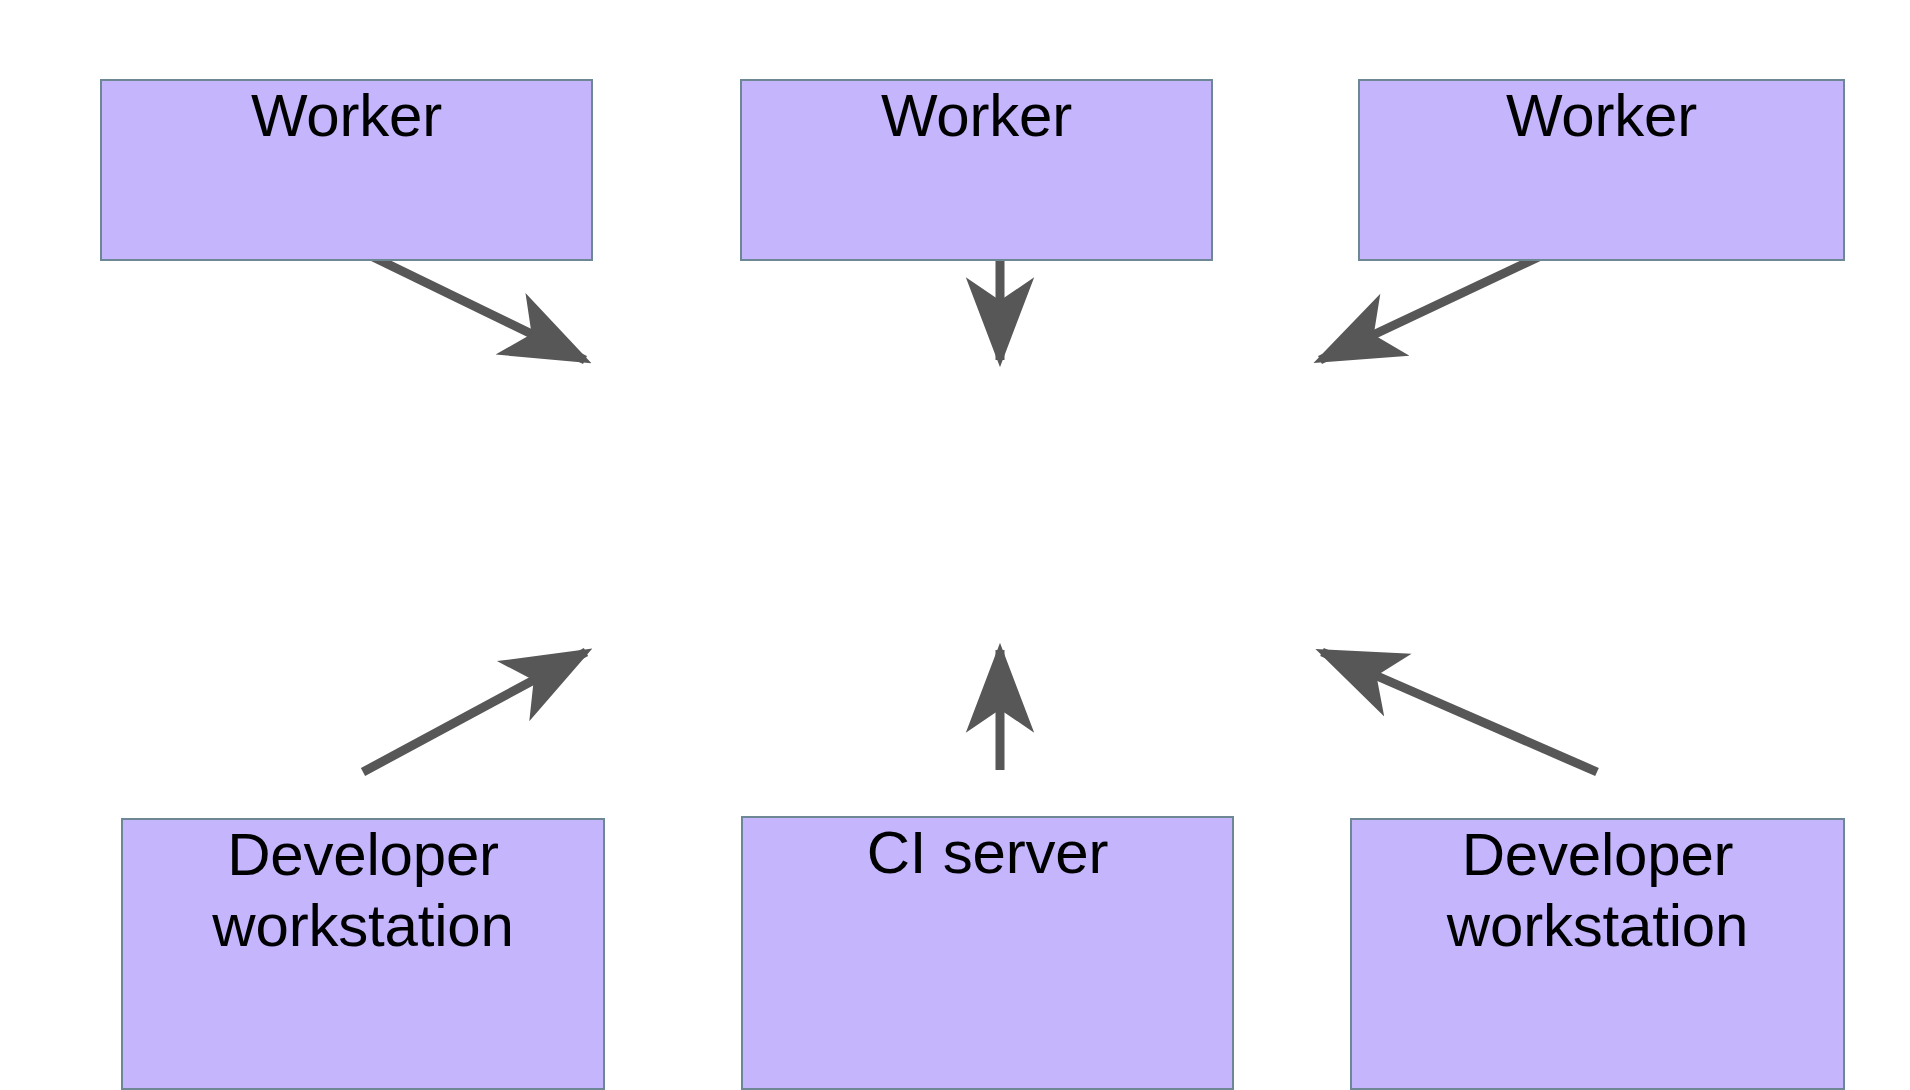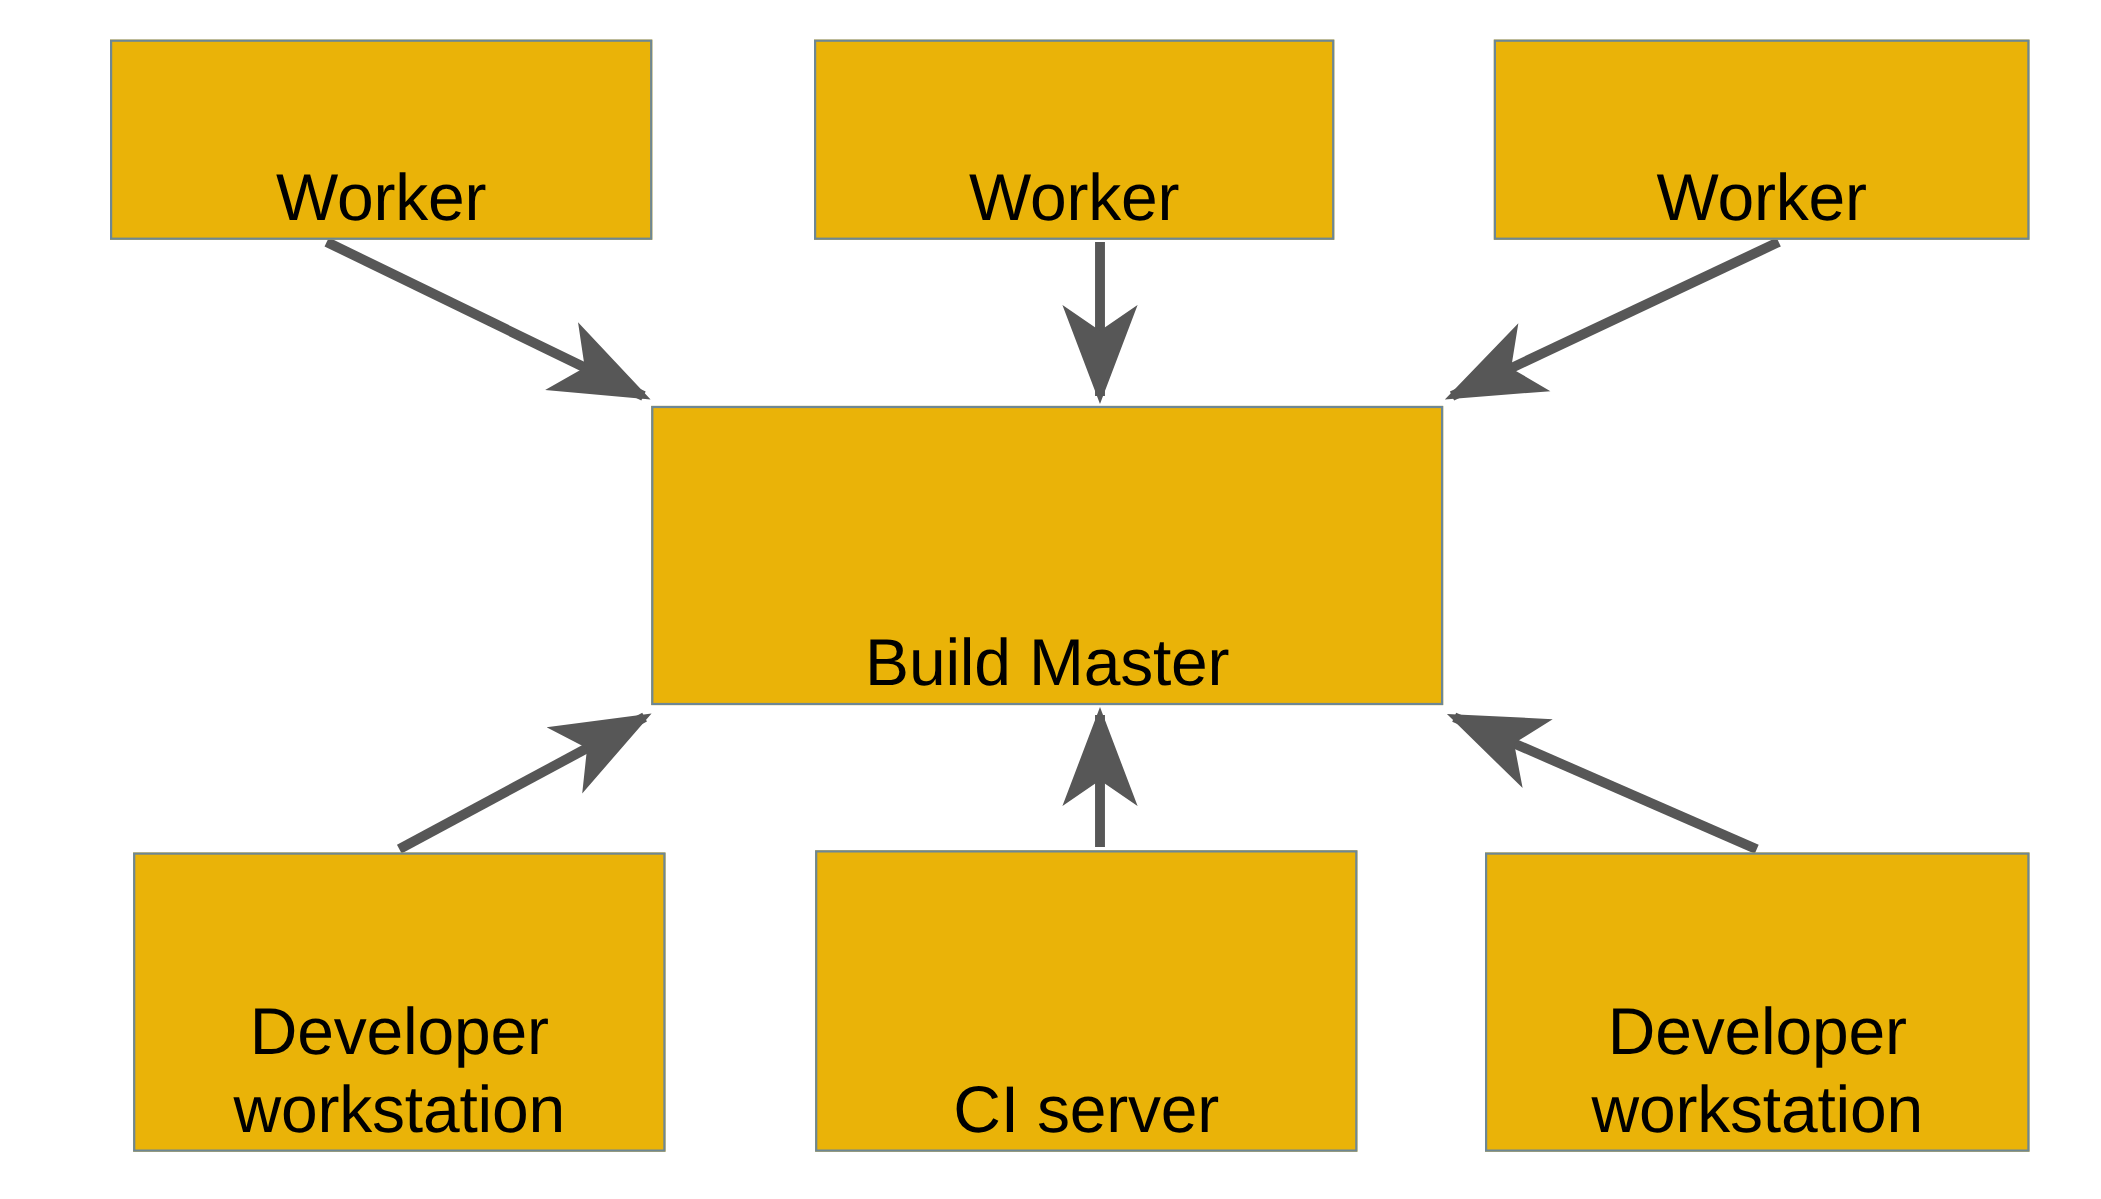--- a/index.html
+++ b/index.html
@@ -22,26 +22,27 @@
     position: absolute;
     left: 0;
     top: 0;
     width: 1910px;
     height: 1090px;
     pointer-events: none;
   }
   .node {
     position: absolute;
     box-sizing: border-box;
-    background: #eab308;
+    background: #c4b5fd;
     border: 2px solid #6d8795;
     display: flex;
-    align-items: flex-end;
+    align-items: flex-start;
     justify-content: center;
     text-align: center;
+    margin-top: 43px;
   }
   .node-label {
     color: #000000;
     font-family: "Liberation Sans", sans-serif;
     font-size: 60px;
     font-weight: 400;
     line-height: 1.18;
     letter-spacing: -0.2px;
     white-space: pre-line;
   }
@@ -96,23 +97,20 @@
   </div>
 
   <div class="node" id="node-worker-2">
     <span class="node-label">Worker</span>
   </div>
 
   <div class="node" id="node-worker-3">
     <span class="node-label">Worker</span>
   </div>
 
-  <div class="node" id="node-build-master">
-    <span class="node-label">Build Master</span>
-  </div>
 
   <div class="node" id="node-dev-ws-left">
     <span class="node-label">Developer
 workstation</span>
   </div>
 
   <div class="node" id="node-ci-server">
     <span class="node-label">CI server</span>
   </div>
 

